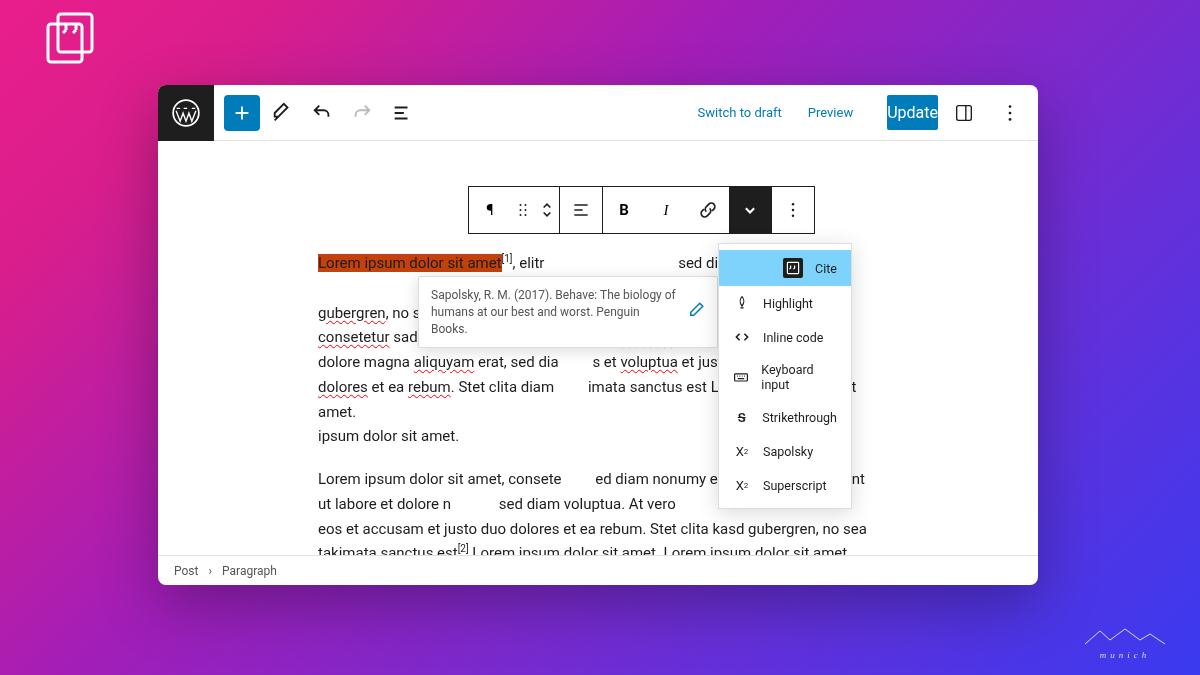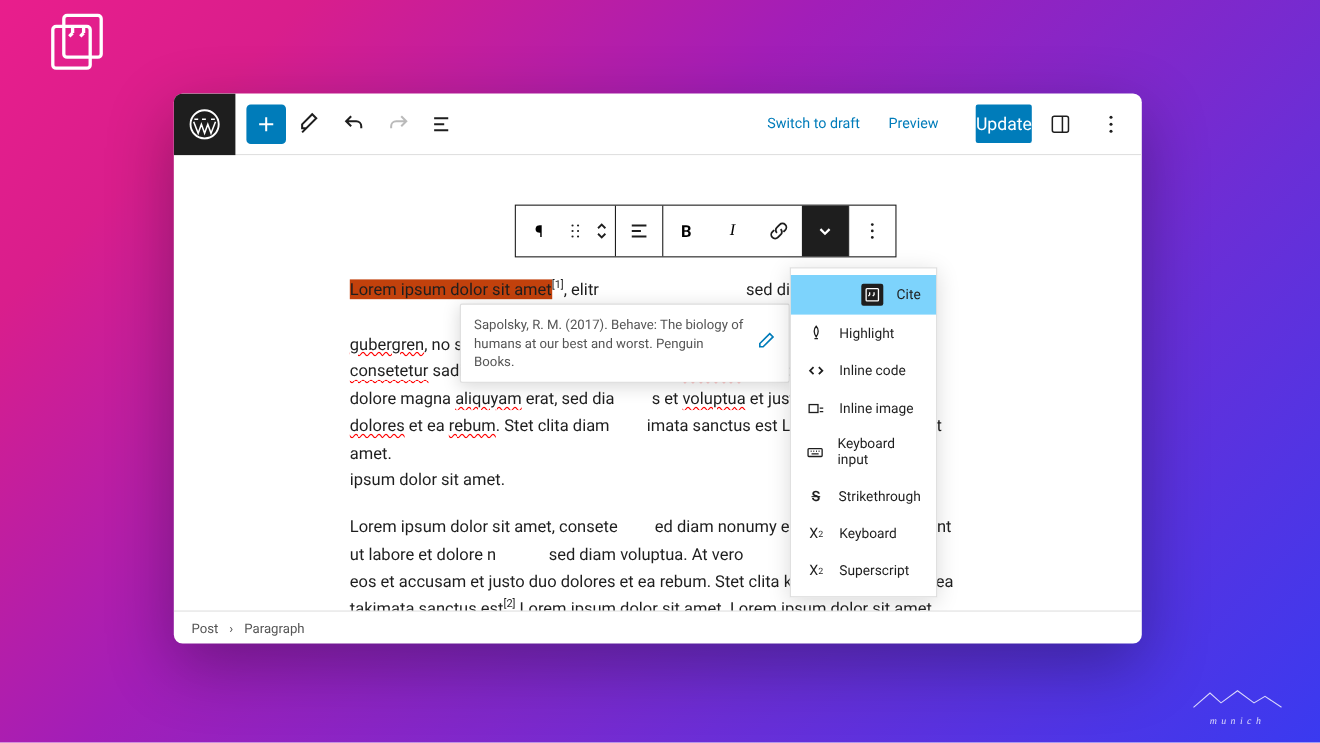--- a/index.html
+++ b/index.html
@@ -379,42 +379,33 @@
         <span class="fi-icon">
             <svg width="16" height="16" viewBox="0 0 20 20" fill="none" stroke="#1e1e1e" stroke-width="2">
               <path d="M7 6 L3 10 L7 14 M13 6 L17 10 L13 14"></path>
             </svg>
           </span>
         <span>Inline code</span>
       </div>
       <div class="format-item">
         <span class="fi-icon">
             <svg width="16" height="16" viewBox="0 0 20 20" fill="none" stroke="#1e1e1e" stroke-width="1.5">
-              <rect x="2" y="6" width="10" height="9"></rect>
-              <path d="M14 10 h4 M14 14 h4"></path>
-            </svg>
-          </span>
-        <span>Inline image</span>
-      </div>
-      <div class="format-item">
-        <span class="fi-icon">
-            <svg width="16" height="16" viewBox="0 0 20 20" fill="none" stroke="#1e1e1e" stroke-width="1.5">
               <rect x="2" y="6" width="16" height="9" rx="1"></rect>
               <path d="M5 9 h1 M8 9 h1 M11 9 h1 M14 9 h1 M6 12 h8"></path>
             </svg>
           </span>
         <span>Keyboard input</span>
       </div>
       <div class="format-item">
         <span class="fi-icon" style="font-weight:600;text-decoration:line-through">S</span>
         <span>Strikethrough</span>
       </div>
       <div class="format-item">
         <span class="fi-icon">X<sub style="font-size:8px">2</sub></span>
-        <span>Keyboard</span>
+        <span>Sapolsky</span>
       </div>
       <div class="format-item">
         <span class="fi-icon">X<sup style="font-size:8px">2</sup></span>
         <span>Superscript</span>
       </div>
     </div>
   </div>
 
   <div class="bottom-breadcrumb">
     <span>Post</span>

